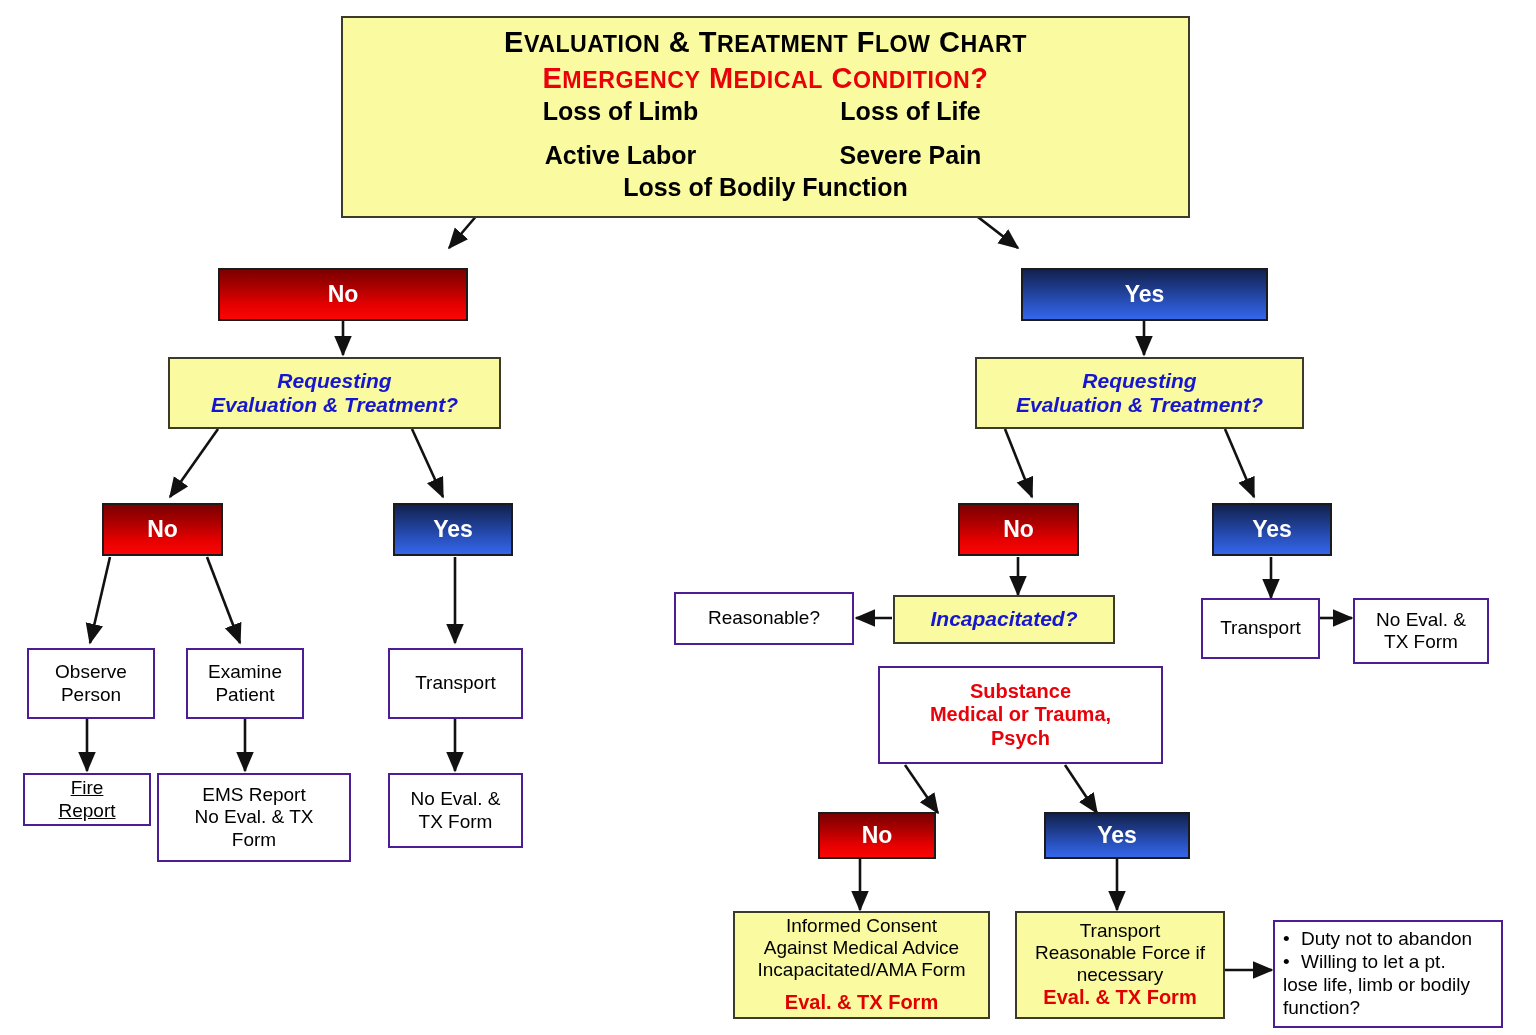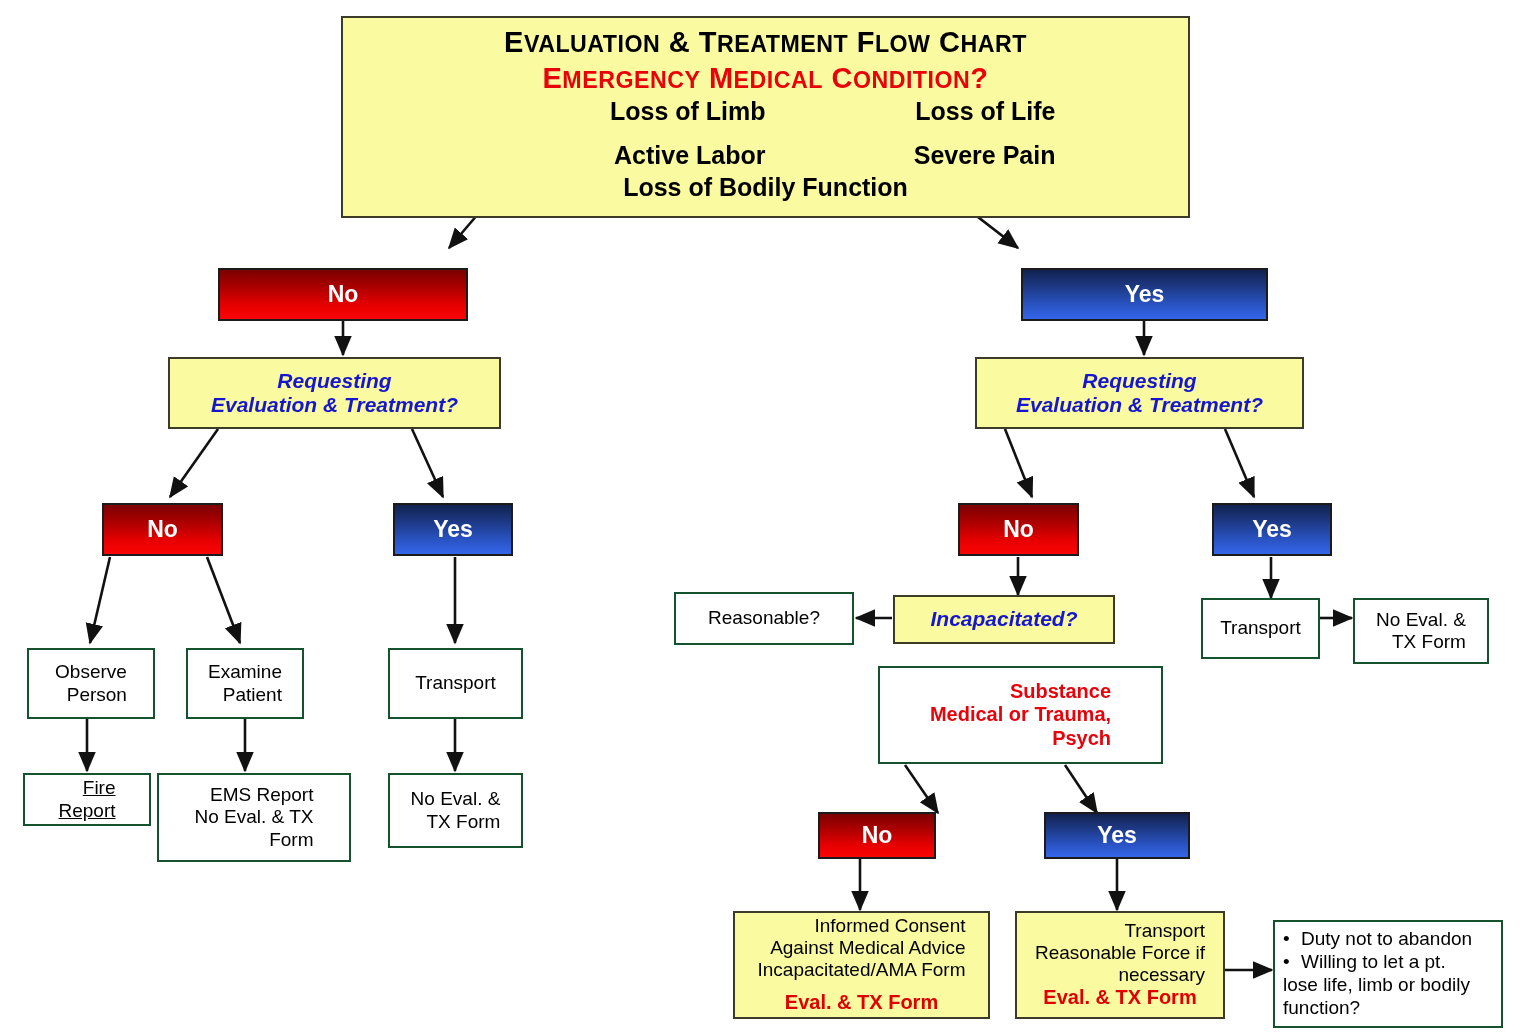--- a/index.html
+++ b/index.html
@@ -26,21 +26,21 @@
     height: 1035px;
     pointer-events: none;
   }
   .node {
     position: absolute;
     box-sizing: border-box;
     display: flex;
     flex-direction: column;
     align-items: center;
     justify-content: center;
-    text-align: right;
+    text-align: center;
     line-height: 1.16;
   }
 
   
   .title-box {
     background: #fafaa0;
     border: 2px solid #3b3b28;
     padding: 8px 10px 10px 10px;
     justify-content: flex-start;
   }
@@ -98,21 +98,21 @@
   .yellow-q {
     color: #1616cf;
     font-weight: bold;
     font-style: italic;
     font-size: 21px;
   }
 
   
   .white {
     background: #ffffff;
-    border: 2px solid #14532d;
+    border: 2px solid #4c1d95;
     color: #000000;
     font-size: 19px;
   }
   .white.red-text {
     color: #e8030a;
     font-weight: bold;
     font-size: 20px;
   }
 
   .plain-text { color: #000; font-size: 19px; }

